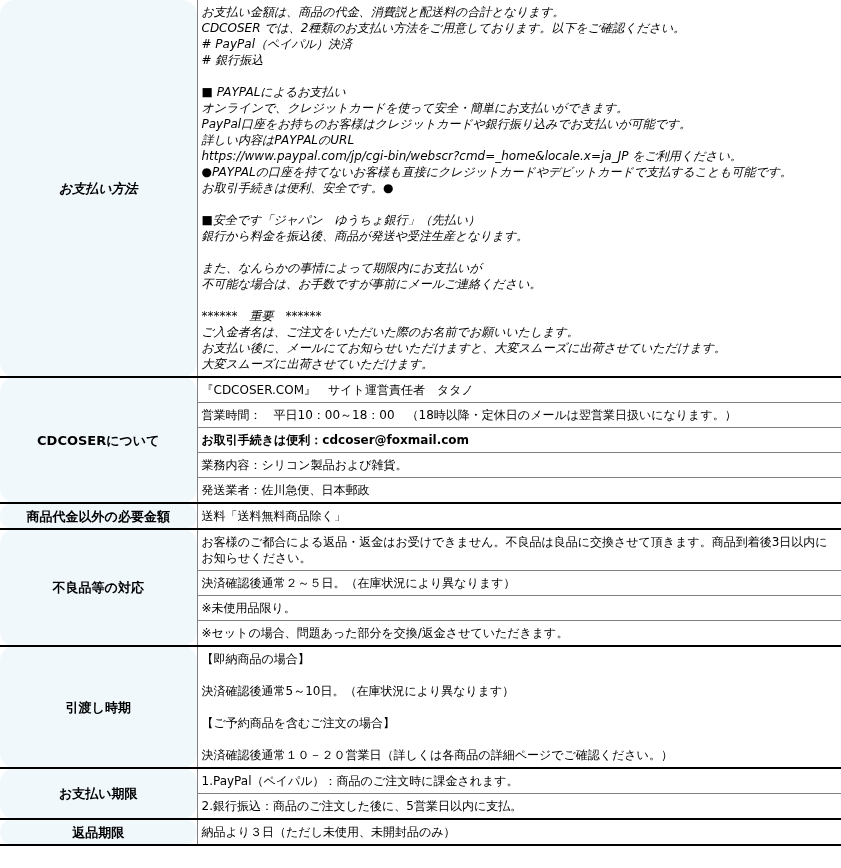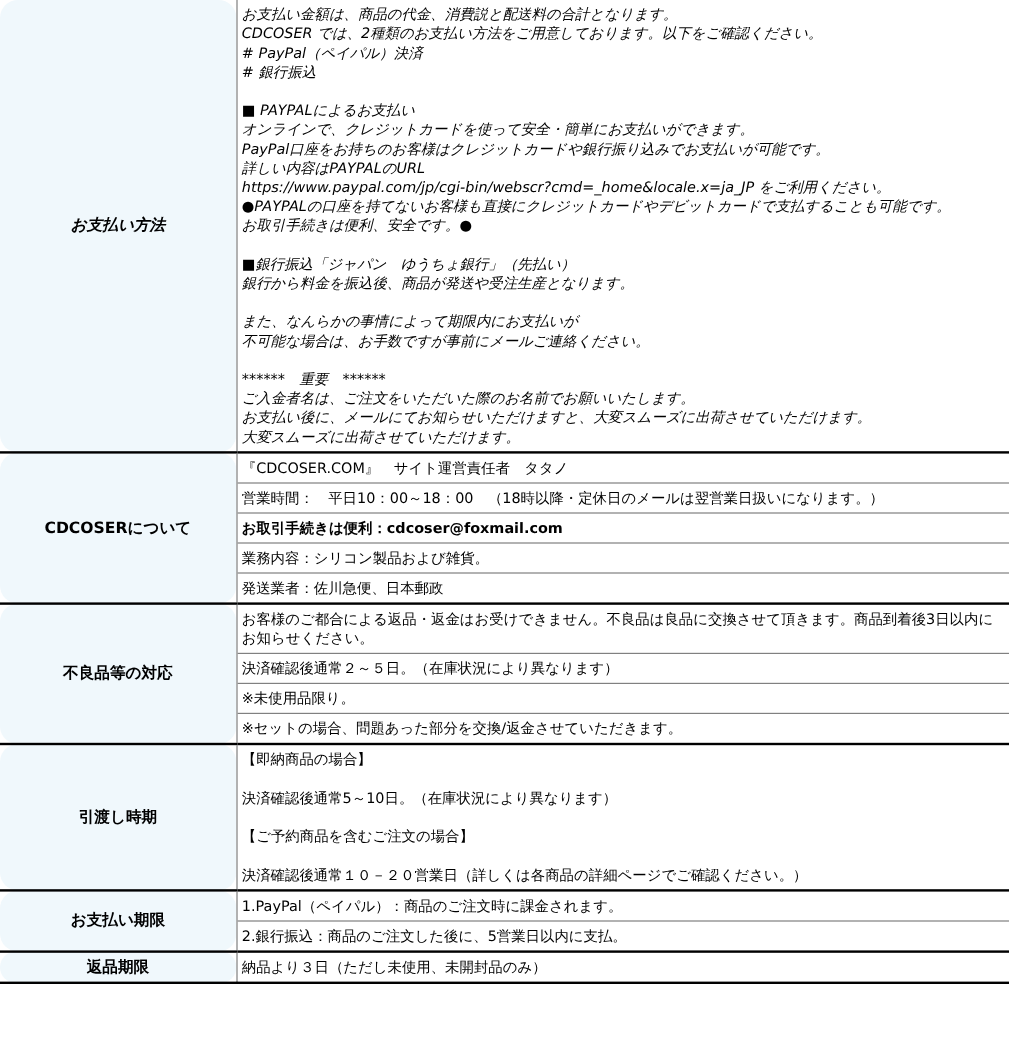--- a/index.html
+++ b/index.html
@@ -60,21 +60,21 @@
             <div class="line"># 銀行振込</div>
             <div class="line"></div>
             <div class="line">■ PAYPALによるお支払い</div>
             <div class="line">オンラインで、クレジットカードを使って安全・簡単にお支払いができます。</div>
             <div class="line">PayPal口座をお持ちのお客様はクレジットカードや銀行振り込みでお支払いが可能です。</div>
             <div class="line">詳しい内容はPAYPALのURL</div>
             <div class="line">https://www.paypal.com/jp/cgi-bin/webscr?cmd=_home&amp;locale.x=ja_JP をご利用ください。</div>
             <div class="line">●PAYPALの口座を持てないお客様も直接にクレジットカードやデビットカードで支払することも可能です。</div>
             <div class="line">お取引手続きは便利、安全です。●</div>
             <div class="line"></div>
-            <div class="line">■銀行振込「ジャパン　ゆうちょ銀行」（先払い）</div>
+            <div class="line">■安全です「ジャパン　ゆうちょ銀行」（先払い）</div>
             <div class="line">銀行から料金を振込後、商品が発送や受注生産となります。</div>
             <div class="line"></div>
             <div class="line">また、なんらかの事情によって期限内にお支払いが</div>
             <div class="line">不可能な場合は、お手数ですが事前にメールご連絡ください。</div>
             <div class="line"></div>
             <div class="line">******　重要　******</div>
             <div class="line">ご入金者名は、ご注文をいただいた際のお名前でお願いいたします。</div>
             <div class="line">お支払い後に、メールにてお知らせいただけますと、大変スムーズに出荷させていただけます。</div>
             <div class="line">大変スムーズに出荷させていただけます。</div>
           </div>
@@ -90,20 +90,28 @@
             <div class="line">営業時間：　平日10：00～18：00　（18時以降・定休日のメールは翌営業日扱いになります。）</div>
           </div>
           <div class="section bold">
             <div class="line">お取引手続きは便利：cdcoser@foxmail.com</div>
           </div>
           <div class="section">
             <div class="line">業務内容：シリコン製品および雑貨。</div>
           </div>
           <div class="section">
             <div class="line">発送業者：佐川急便、日本郵政</div>
+          </div>
+        </td>
+      </tr>
+      <tr class="main-row">
+        <td class="label-cell">商品代金以外の必要金額</td>
+        <td class="content-cell">
+          <div class="section">
+            <div class="line">送料「送料無料商品除く」</div>
           </div>
         </td>
       </tr>
       <tr class="main-row">
         <td class="label-cell">不良品等の対応</td>
         <td class="content-cell">
           <div class="section">
             <div class="line">お客様のご都合による返品・返金はお受けできません。不良品は良品に交換させて頂きます。商品到着後3日以内にお知らせください。</div>
           </div>
           <div class="section">

